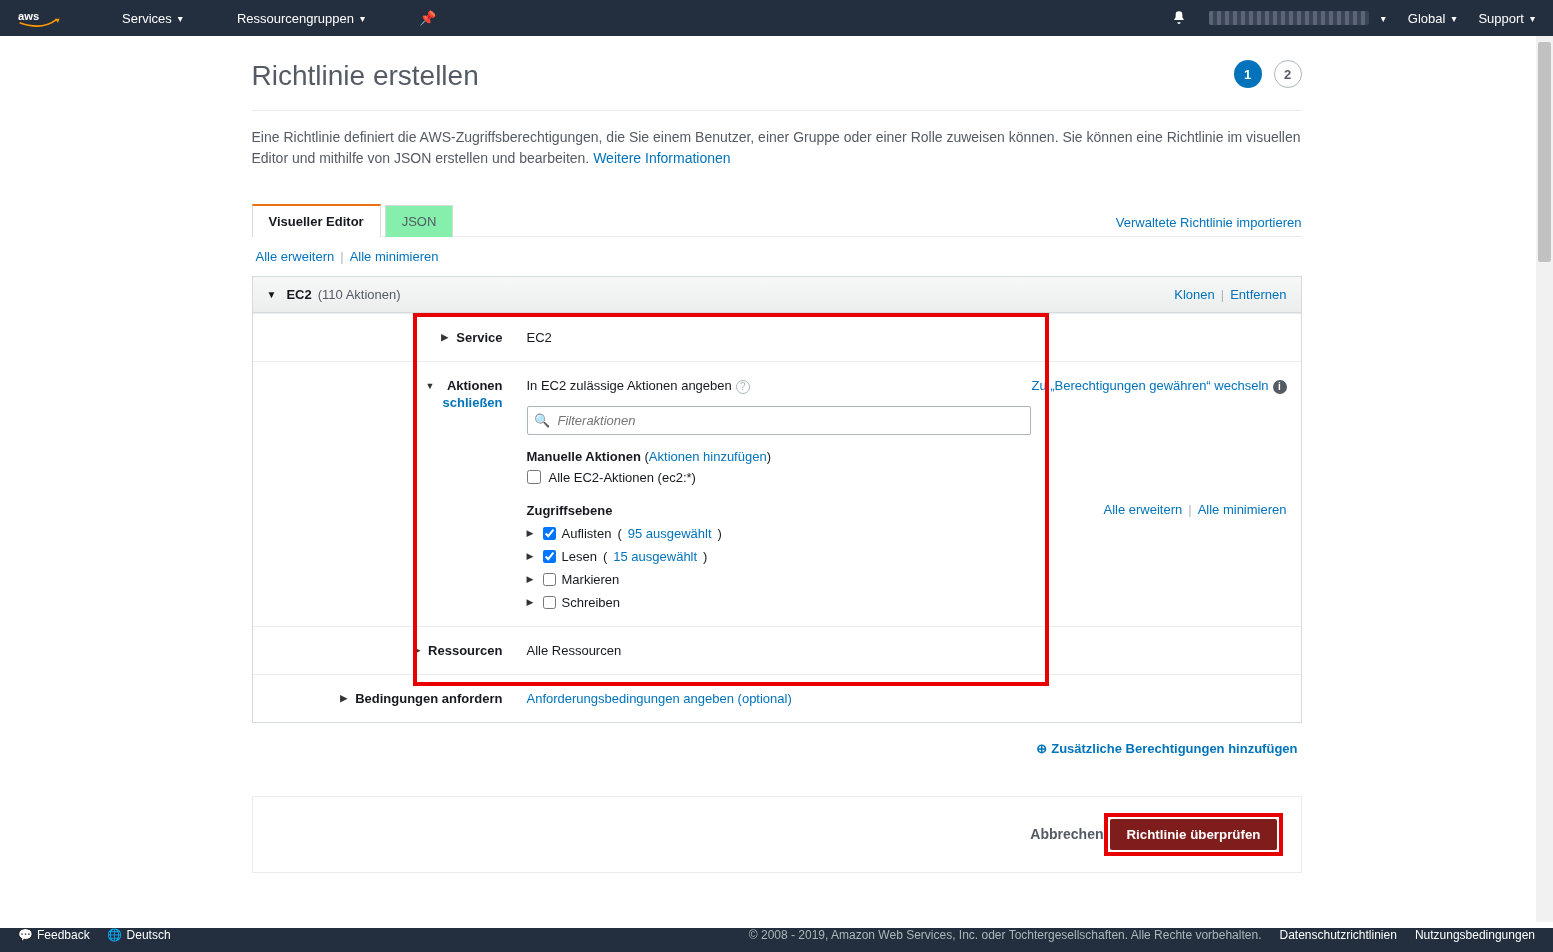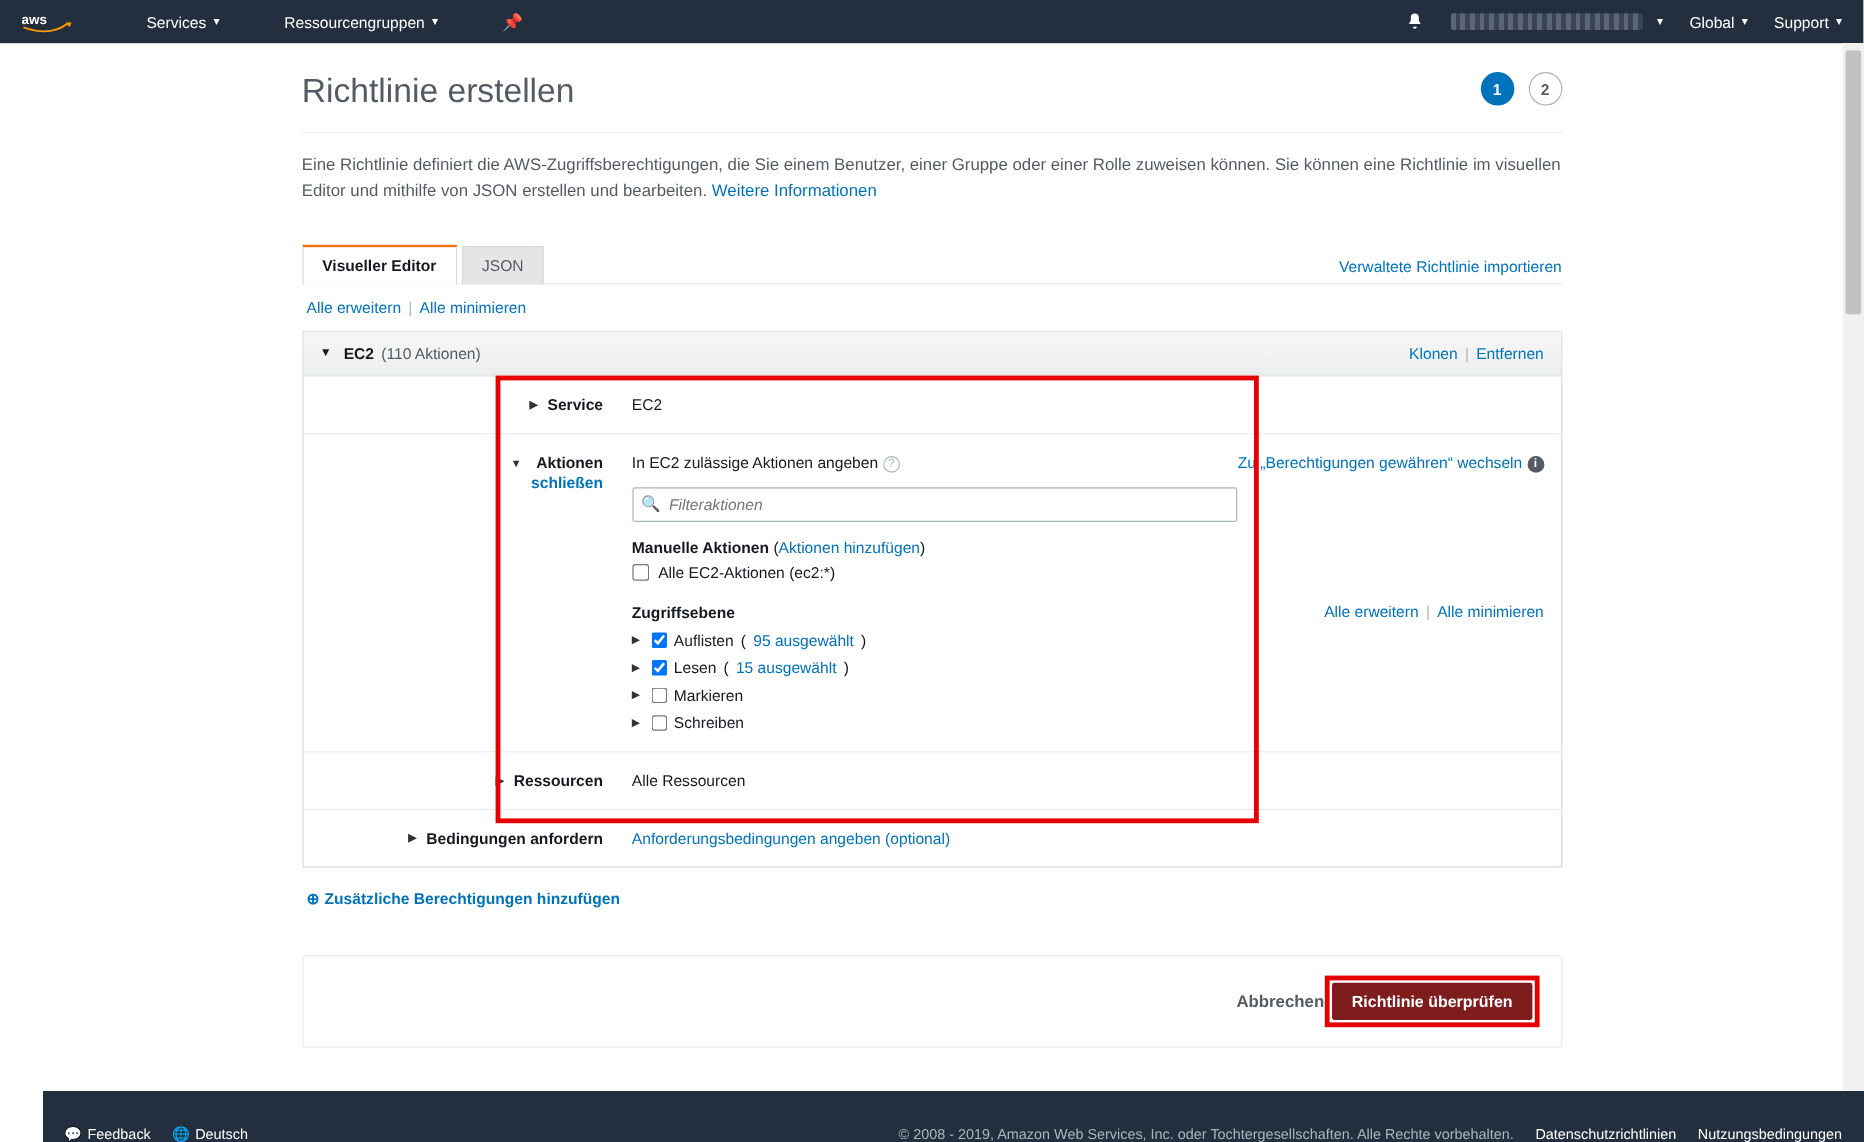--- a/index.html
+++ b/index.html
@@ -27,21 +27,21 @@
 .page-title { font-size: 28px; font-weight: 400; color: #545b64; flex: 1; }
 .wizard-steps { display: flex; gap: 12px; align-items: center; }
 .step-circle { width: 28px; height: 28px; border-radius: 50%; display: flex; align-items: center; justify-content: center; font-size: 13px; font-weight: 700; }
 .step-circle.active { background: #0073bb; color: #fff; }
 .step-circle.inactive { border: 1px solid #aab7b8; color: #545b64; background: #fff; }
 
 .intro { color: #545b64; line-height: 1.5; margin-bottom: 34px; }
 
 
 .tabs-bar { display: flex; align-items: flex-end; border-bottom: 1px solid #eaeded; }
-.tab { padding: 8px 16px; border: 1px solid #d5dbdb; border-bottom: none; background: #e5e5e5; color: #545b64; margin-right: 4px; cursor: pointer; font-size: 13px; position: relative; top: 1px; }
+.tab { padding: 8px 16px; border: 1px solid #d5dbdb; border-bottom: none; background: #86efac; color: #545b64; margin-right: 4px; cursor: pointer; font-size: 13px; position: relative; top: 1px; }
 .tab.active { background: #fff; color: #16191f; font-weight: 700; border-top: 2px solid #ec7211; }
 .tabs-bar .right-link { margin-left: auto; margin-bottom: 6px; font-size: 13px; }
 
 .expand-links { padding: 12px 4px; font-size: 13px; }
 .sep { color: #aab7b8; margin: 0 6px; }
 
 
 .perm-block { border: 1px solid #d5dbdb; }
 .perm-head { background: linear-gradient(#f7f7f7,#eceeee); border-bottom: 1px solid #d5dbdb; padding: 10px 14px; display: flex; align-items: center; font-size: 13px; }
 .perm-head .tri { margin-right: 10px; font-size: 10px; }
@@ -69,31 +69,31 @@
 .cb-row { display: flex; align-items: center; gap: 8px; margin-top: 6px; }
 .cb-row input[type=checkbox] { width: 14px; height: 14px; accent-color: #0073bb; cursor: pointer; }
 .level-tri { font-size: 9px; color: #333; margin-right: 2px; width: 8px; display: inline-block; }
 .access-hdr { font-weight: 700; margin-top: 18px; }
 .level-row { display: flex; align-items: center; gap: 6px; margin-top: 8px; }
 
 
 .red-box { position: absolute; border: 4px solid #e80000; pointer-events: none; z-index: 5; }
 
 
-.add-perm-row { padding: 18px 4px 0; font-weight: 700; font-size: 13px; }
+.add-perm-row { text-align: right; padding: 18px 4px 0; font-weight: 700; font-size: 13px; }
 .add-perm-row .plus { color: #0073bb; margin-right: 4px; }
 
 
 .bottom-bar { margin-top: 40px; border: 1px solid #eaeded; padding: 16px 18px; display: flex; justify-content: flex-end; gap: 1px; align-items: center; }
 .btn-link { color: #545b64; font-weight: 700; cursor: pointer; }
 .btn-primary { background: #7f1d1d; color: #fff; padding: 8px 16px; font-weight: 700; border: none; cursor: pointer; border-radius: 2px; position: relative; }
 .btn-primary-wrap { border: 4px solid #e80000; padding: 2px; display: inline-block; }
 
 
-.footer { position: fixed; bottom: 0; left: 0; right: 0; background: #232f3e; color: #fff; height: 43px; display: flex; align-items: flex-end; padding: 0 18px; font-size: 12px; margin-left: 36px; }
+.footer { position: fixed; bottom: 0; left: 0; right: 0; background: #232f3e; color: #fff; height: 24px; display: flex; align-items: flex-start; padding: 0 18px; font-size: 12px; }
 .footer .f-left { display: flex; gap: 18px; align-items: center; }
 .footer .f-right { margin-left: auto; display: flex; gap: 18px; align-items: center; }
 .footer .copy { color: #aab7b8; }
 .footer a { color: #fff; }
 .f-icon { margin-right: 4px; }
 
 .info-circle { display:inline-block; width:14px; height:14px; border-radius:50%; background:#545b64; color:#fff; font-size:10px; text-align:center; line-height:14px; font-weight:700; margin-left:4px; vertical-align:middle; }
 .q-circle { display:inline-block; width:14px; height:14px; border-radius:50%; border:1px solid #aab7b8; color:#aab7b8; font-size:10px; text-align:center; line-height:12px; margin-left:4px; vertical-align:middle; }
 
 

